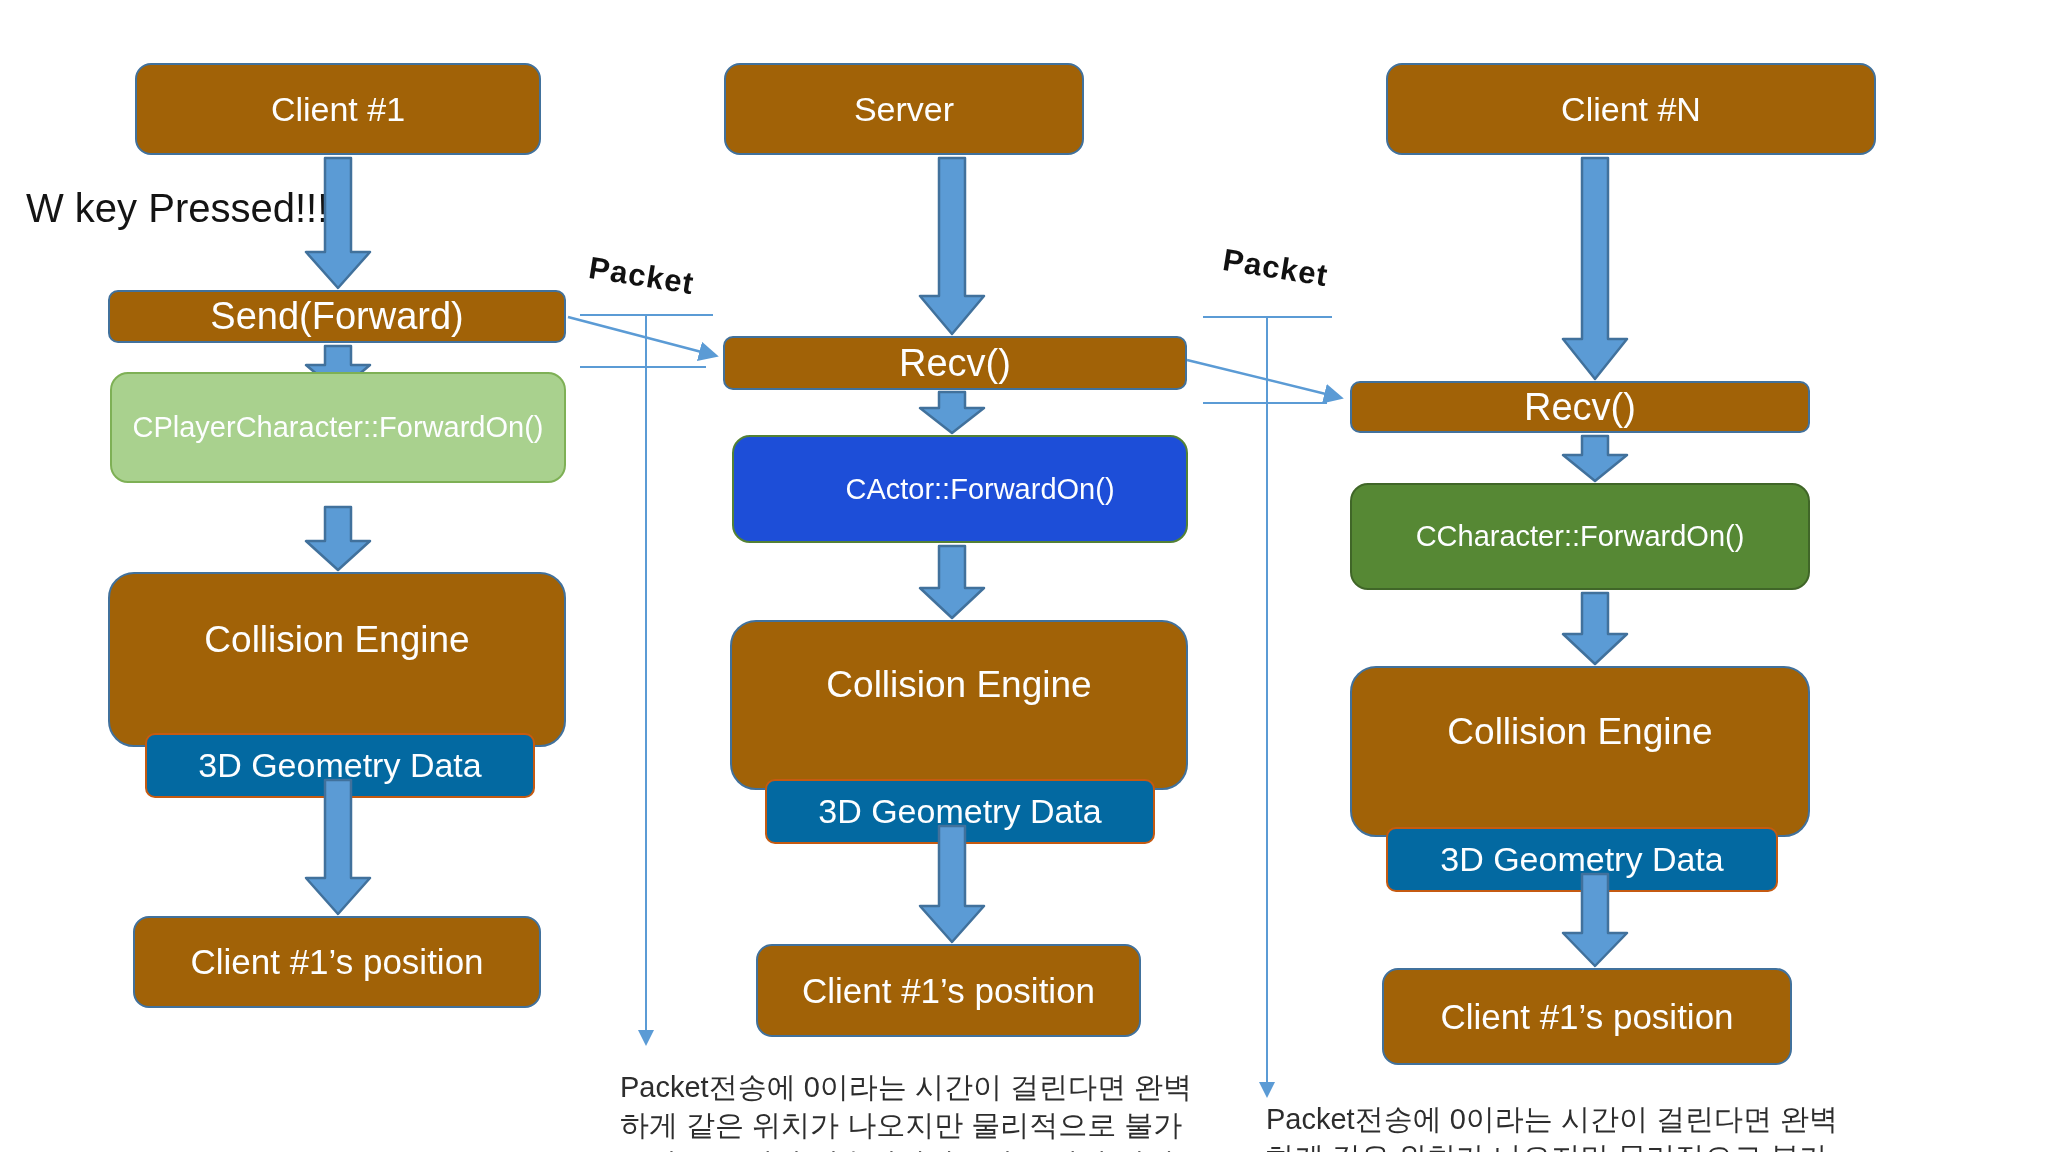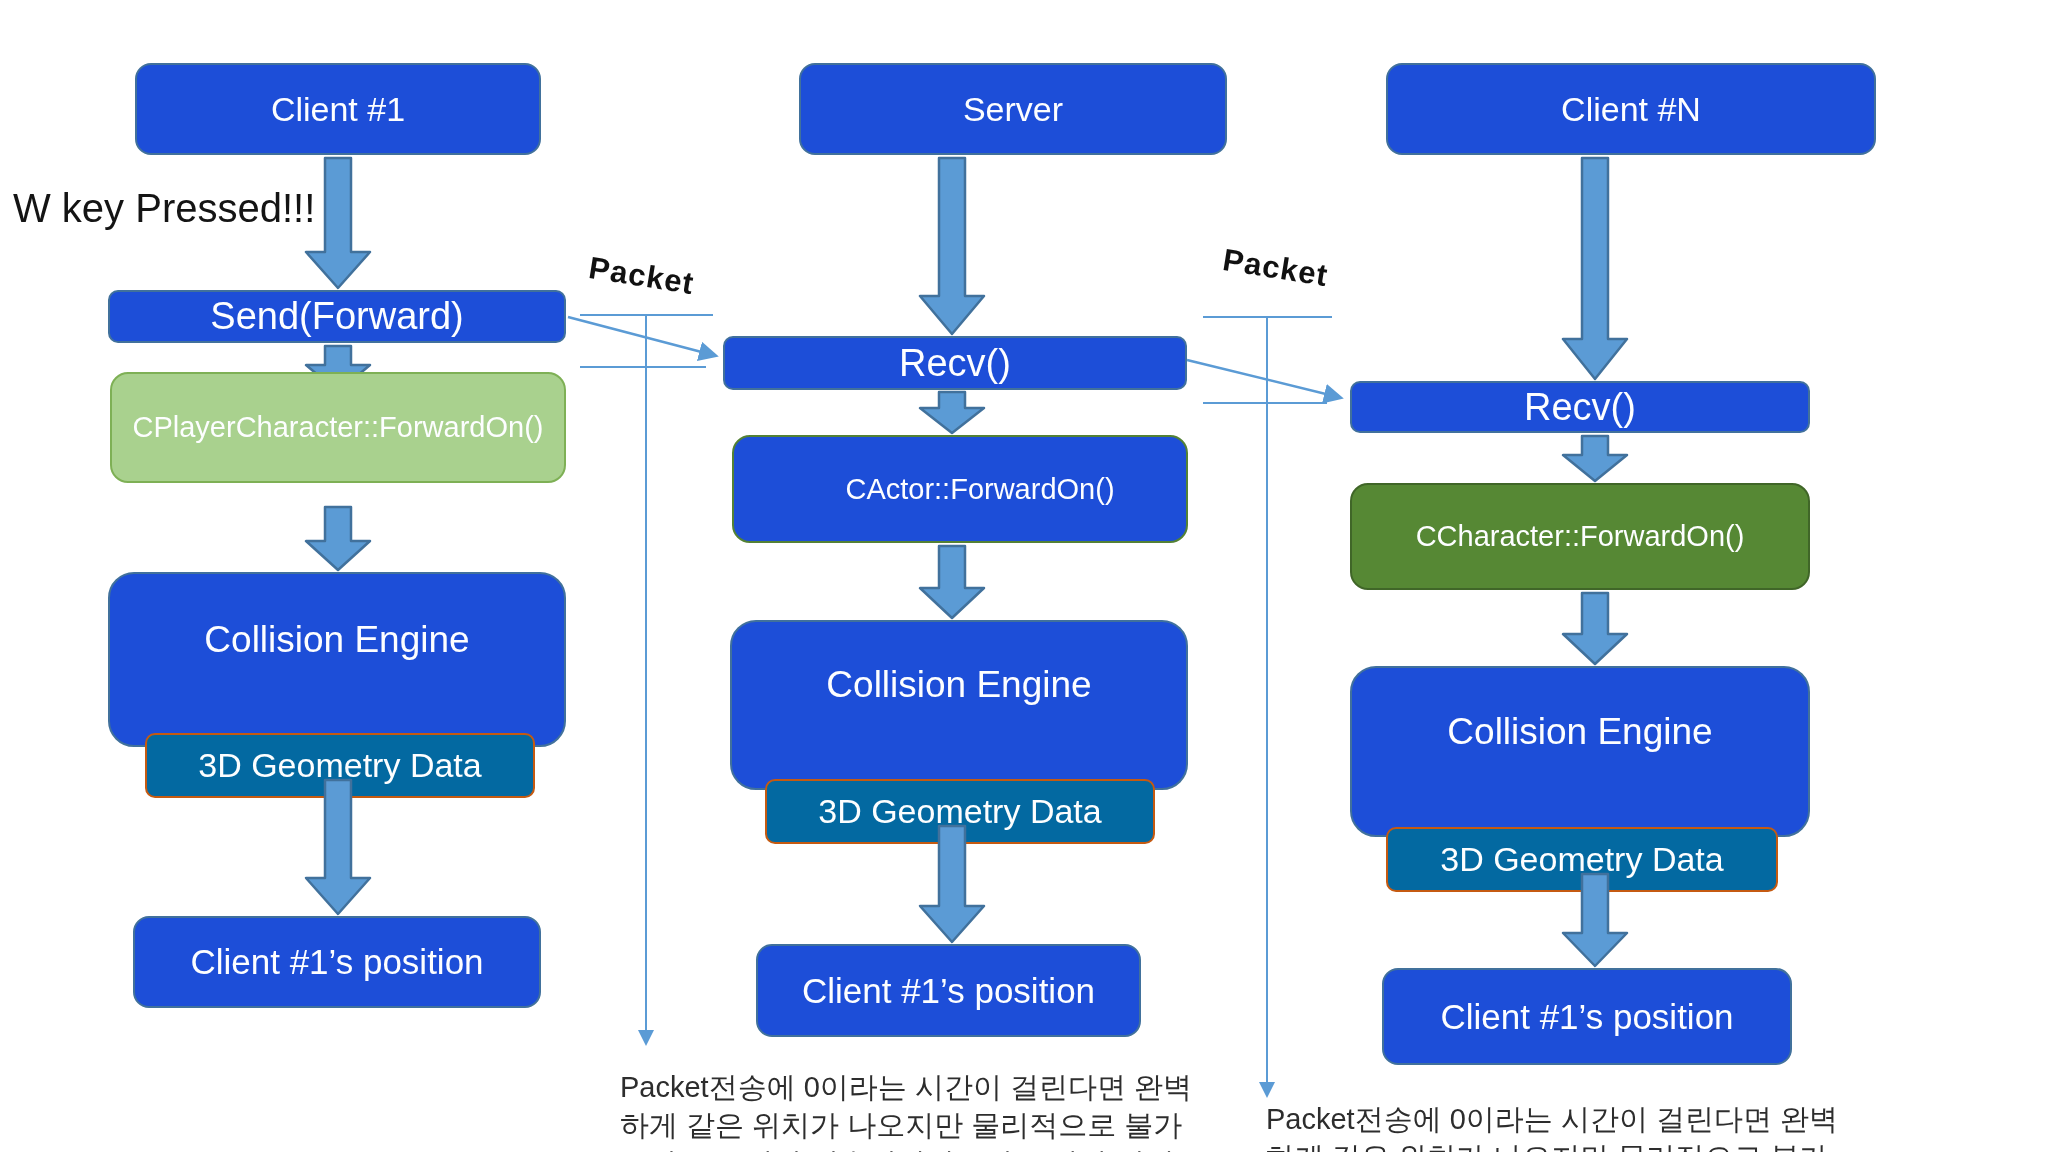--- a/index.html
+++ b/index.html
@@ -5,21 +5,21 @@
   html,body{margin:0;padding:0;background:#ffffff;}
   #stage{
     position:relative;width:2048px;height:1152px;overflow:hidden;
     background:#ffffff;
     font-family:"Liberation Sans","DejaVu Sans",sans-serif;
   }
   .box{
     position:absolute;display:flex;align-items:center;justify-content:center;
     color:#FDFEFF;text-align:center;box-sizing:border-box;
   }
-  .blue{background:#1d4ed8;border:2.5px solid #41719C;}
+  .blue{background:#a16207;border:2.5px solid #41719C;}
   .green-light{background:#A9D18E;border:2.5px solid #7EB055;}
   .green-mid{background:#1d4ed8;border:2.5px solid #538135;padding-left:40px;}
   .green-dark{background:#568834;border:2.5px solid #406628;}
   .orange{background:#0369a1;border:2.5px solid #C55A11;margin-top:21px;}
   .r16{border-radius:16px;}
   .r10{border-radius:10px;}
   .r18{border-radius:18px;}
   .r26{border-radius:26px;}
   .f-title{font-size:34px;}
   .f-io{font-size:38px;}
@@ -43,21 +43,21 @@
 </style>
 </head>
 <body>
 
 <div id="stage">
 
   <div class="box blue r16 f-title" style="left:135px;top:63px;width:406px;height:92px;">
     <span>Client #1</span>
   </div>
 
-  <div class="keylabel" style="left:13px;top:186px;">W key Pressed!!!</div>
+  <div class="keylabel" style="left:26px;top:186px;">W key Pressed!!!</div>
 
   <svg class="barrow" style="left:306px;top:158px;" width="64" height="130">
     <polygon points="19,0 45,0 45,94 64,94 32,130 0,94 19,94"></polygon>
     </svg>
 
   <div class="box blue r10 f-io" style="left:108px;top:290px;width:458px;height:53px;">
     <span>Send(Forward)</span>
   </div>
 
   <svg class="barrow" style="left:306px;top:346px;" width="64" height="46">
@@ -81,21 +81,21 @@
   </div>
 
   <svg class="barrow" style="left:306px;top:780px;" width="64" height="134">
     <polygon points="19,0 45,0 45,98 64,98 32,134 0,98 19,98"></polygon>
     </svg>
 
   <div class="box blue r16 f-result" style="left:133px;top:916px;width:408px;height:92px;">
     <span>Client #1’s position</span>
   </div>
 
-  <div class="box blue r16 f-title" style="left:799px;top:63px;width:428px;height:92px;">
+  <div class="box blue r16 f-title" style="left:724px;top:63px;width:360px;height:92px;">
     <span>Server</span>
   </div>
 
   <svg class="barrow" style="left:920px;top:158px;" width="64" height="176">
     <polygon points="19,0 45,0 45,138 64,138 32,176 0,138 19,138"></polygon>
     </svg>
 
   <div class="box blue r10 f-io" style="left:723px;top:336px;width:464px;height:54px;">
     <span>Recv()</span>
   </div>

